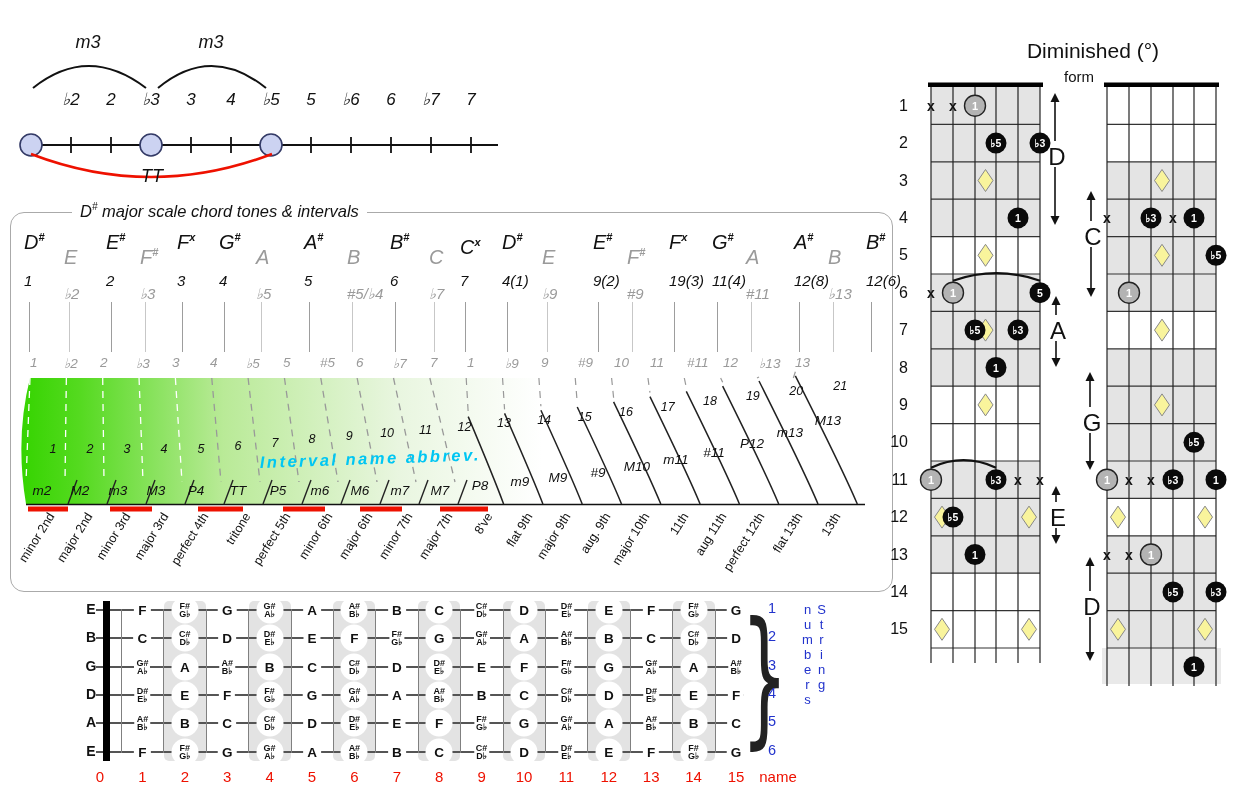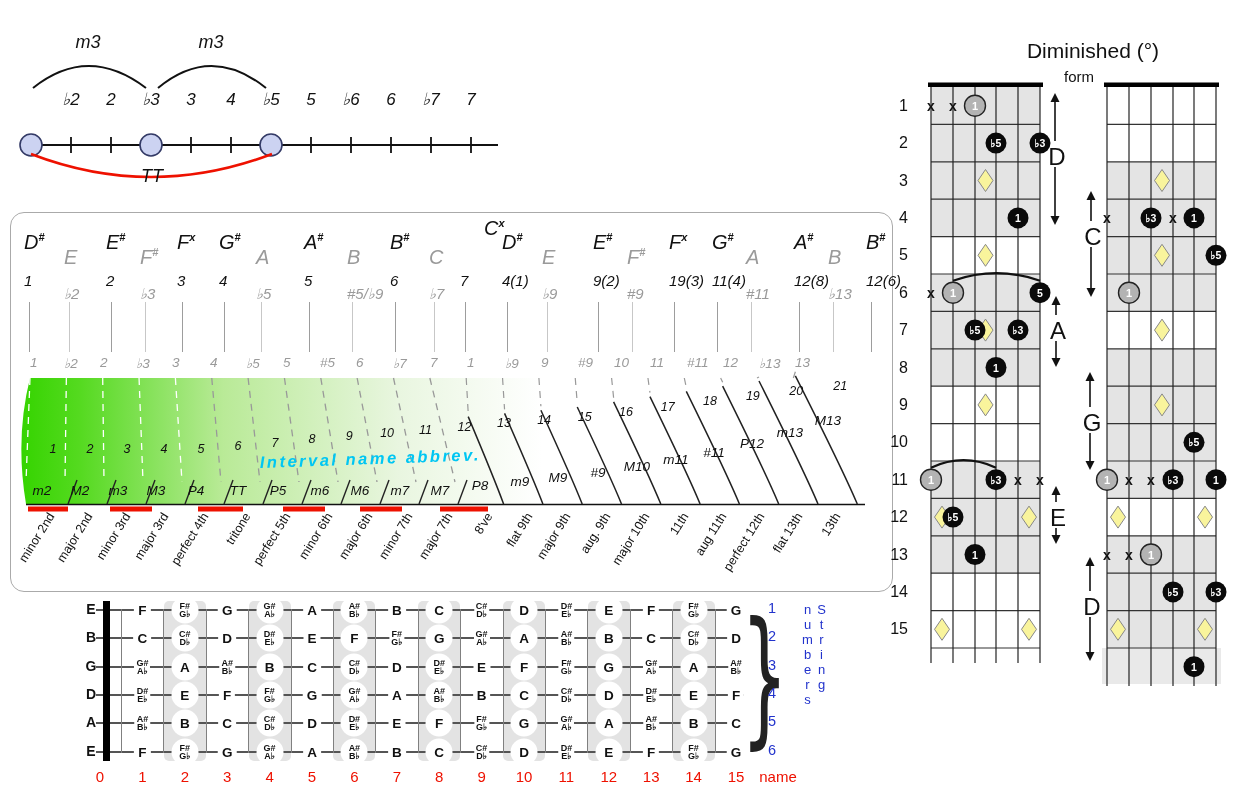--- a/index.html
+++ b/index.html
@@ -69,20 +69,21 @@
       <text x="471" y="95" text-anchor="middle" font-size="17" font-style="italic" fill="#111">7</text>
       <path d="M33,78 Q88,34 146,78" fill="none" stroke="#111" stroke-width="2"></path>
       <path d="M158,78 Q211,34 266,78" fill="none" stroke="#111" stroke-width="2"></path>
       <text x="88" y="38" text-anchor="middle" font-size="18" font-style="italic" fill="#111">m3</text>
       <text x="211" y="38" text-anchor="middle" font-size="18" font-style="italic" fill="#111">m3</text>
       <path d="M31,144 Q151,190 272,144" fill="none" stroke="#ee1100" stroke-width="2.5"></path>
       <text x="152" y="172" text-anchor="middle" font-size="18" font-style="italic" fill="#111">TT</text>
     </svg>
 
   <div id="panel-border"></div>
+  <span id="panel-title"><span>D</span><sup>#</sup><span> major scale chord tones &amp; intervals</span></span>
   <div id="panel-content">
       <div class="note-col note-black" style="left:24px;top:231px;">
         <div class="nn" style=""><span>D</span><sup>#</sup></div>
       </div>
       <div class="row3" style="left:24px;top:272px;font-size:15px;color:#111;">1</div>
       <div class="conn" style="left:29px;top:302px;height:50px;background:#9d9d9d;"></div>
       <div class="note-col note-gray" style="left:64px;top:246px;">
         <div class="nn" style=""><span>E</span></div>
       </div>
       <div class="row3" style="left:64px;top:285px;font-size:15px;color:#9a9a9a;">♭2</div>
@@ -113,33 +114,33 @@
       <div class="row3" style="left:256px;top:285px;font-size:15px;color:#9a9a9a;">♭5</div>
       <div class="conn" style="left:261px;top:302px;height:50px;background:#c7c7c7;"></div>
       <div class="note-col note-black" style="left:304px;top:231px;">
         <div class="nn" style=""><span>A</span><sup>#</sup></div>
       </div>
       <div class="row3" style="left:304px;top:272px;font-size:15px;color:#111;">5</div>
       <div class="conn" style="left:309px;top:302px;height:50px;background:#9d9d9d;"></div>
       <div class="note-col note-gray" style="left:347px;top:246px;">
         <div class="nn" style=""><span>B</span></div>
       </div>
-      <div class="row3" style="left:347px;top:285px;font-size:15px;color:#9a9a9a;">#5/♭9</div>
+      <div class="row3" style="left:347px;top:285px;font-size:15px;color:#9a9a9a;">#5/♭4</div>
       <div class="conn" style="left:352px;top:302px;height:50px;background:#c7c7c7;"></div>
       <div class="note-col note-black" style="left:390px;top:231px;">
         <div class="nn" style=""><span>B</span><sup>#</sup></div>
       </div>
       <div class="row3" style="left:390px;top:272px;font-size:15px;color:#111;">6</div>
       <div class="conn" style="left:395px;top:302px;height:50px;background:#9d9d9d;"></div>
       <div class="note-col note-gray" style="left:429px;top:246px;">
         <div class="nn" style=""><span>C</span></div>
       </div>
       <div class="row3" style="left:429px;top:285px;font-size:15px;color:#9a9a9a;">♭7</div>
       <div class="conn" style="left:434px;top:302px;height:50px;background:#c7c7c7;"></div>
-      <div class="note-col note-black" style="left:460px;top:217px;margin-left:24px;">
+      <div class="note-col note-black" style="left:460px;top:236px;">
         <div class="nn" style=""><span>C</span><sup>x</sup></div>
       </div>
       <div class="row3" style="left:460px;top:272px;font-size:15px;color:#111;">7</div>
       <div class="conn" style="left:465px;top:302px;height:50px;background:#9d9d9d;"></div>
       <div class="note-col note-black" style="left:502px;top:231px;">
         <div class="nn" style=""><span>D</span><sup>#</sup></div>
       </div>
       <div class="row3" style="left:502px;top:272px;font-size:15px;color:#111;">4(1)</div>
       <div class="conn" style="left:507px;top:302px;height:50px;background:#9d9d9d;"></div>
       <div class="note-col note-gray" style="left:542px;top:246px;">

